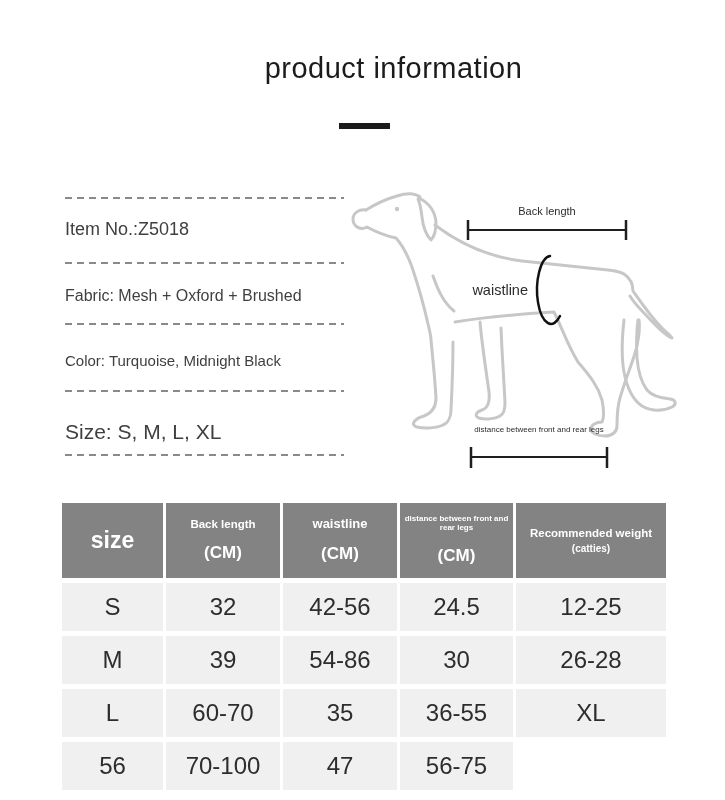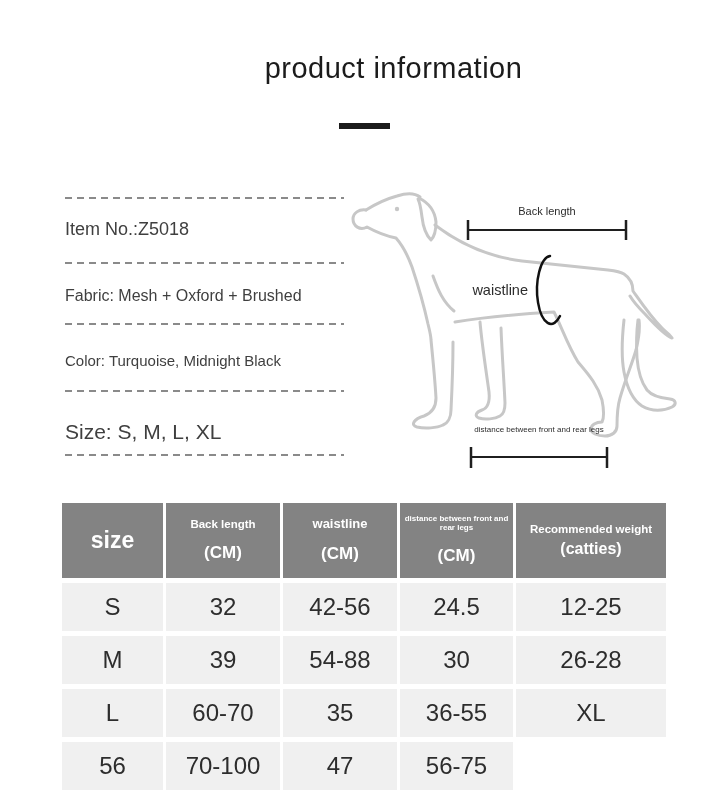--- a/index.html
+++ b/index.html
@@ -39,21 +39,21 @@
     grid-template-rows:75px 48px 48px 48px 48px;
     column-gap:3px;row-gap:5px;background:#ffffff;
   }
   .cell{display:flex;align-items:center;justify-content:center;flex-direction:column;text-align:center;}
   .th{background:#838383;color:#ffffff;}
   .th .l1{font-size:11.5px;font-weight:700;line-height:1.1;}
   .th .l2{font-size:17px;font-weight:700;margin-top:13px;}
   .th-size{font-size:23px;font-weight:700;}
   .th.col-waist .l1{font-size:13px;}
   .th.col-dist .l1{font-size:8px;}
-  .th.col-weight .l2{font-size:16px;margin-top:4px;}
+  .th.col-weight .l2{font-size:10px;margin-top:4px;}
   .td{background:#f0f0f0;color:#2d2d2d;font-size:24px;}
 </style>
 </head>
 <body>
 
 <div class="page-title">product information</div>
 <div class="title-dash"></div>
 
 <div class="spec-dash" style="top:197px"></div>
 <div class="spec-label spec-1">Item No.:Z5018</div>
@@ -158,21 +158,21 @@
   </div>
 
   <div class="cell td">S</div>
   <div class="cell td">32</div>
   <div class="cell td">42-56</div>
   <div class="cell td">24.5</div>
   <div class="cell td">12-25</div>
 
   <div class="cell td">M</div>
   <div class="cell td">39</div>
-  <div class="cell td">54-88</div>
+  <div class="cell td">54-86</div>
   <div class="cell td">30</div>
   <div class="cell td">26-28</div>
 
   <div class="cell td">L</div>
   <div class="cell td">60-70</div>
   <div class="cell td">35</div>
   <div class="cell td">36-55</div>
 
   <div class="cell td">XL</div>
   <div class="cell td">56</div>

